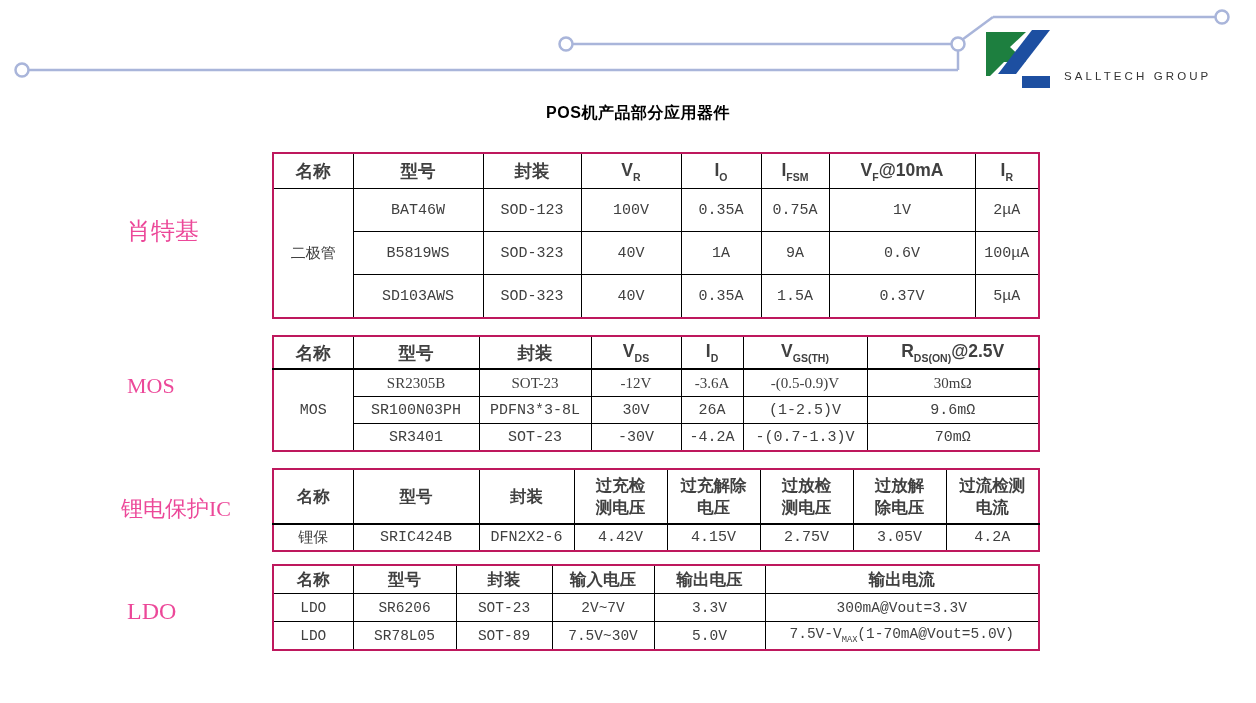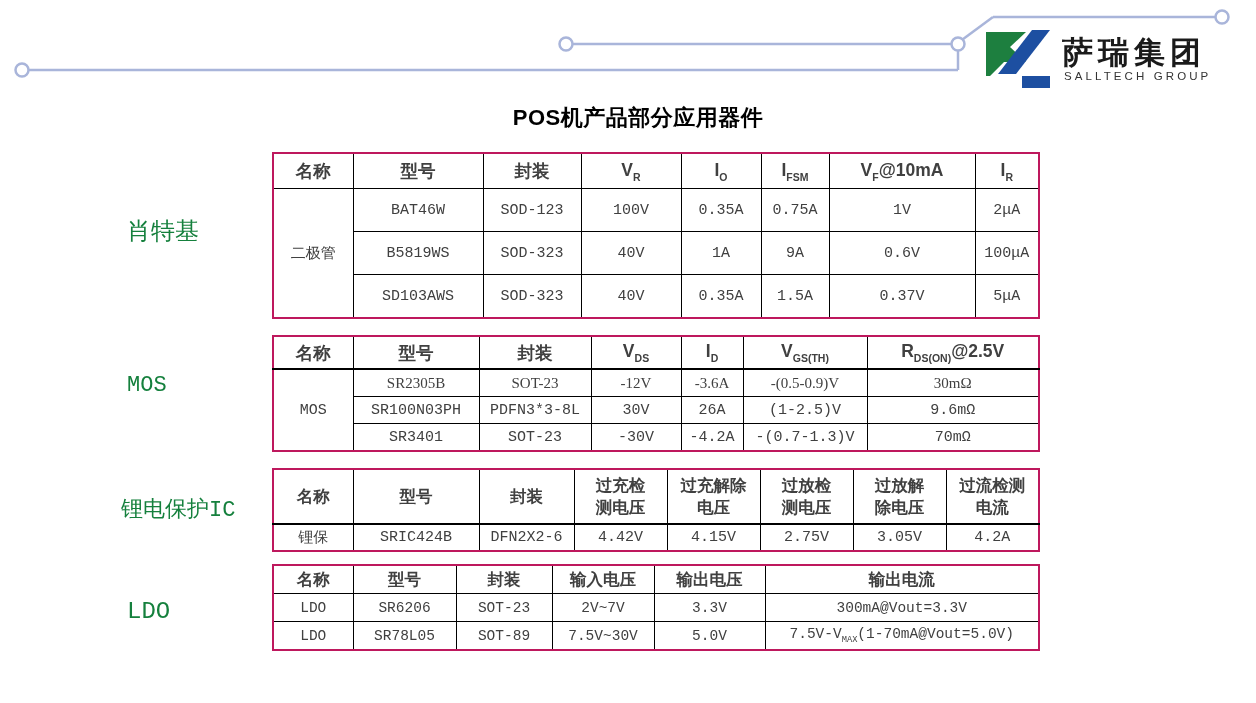--- a/index.html
+++ b/index.html
@@ -19,26 +19,26 @@
   .logo-cn {
     position:absolute; left:76px; top:4px; font-size:31px; font-weight:700;
     color:#1a1a1a; letter-spacing:5px; white-space:nowrap;
   }
   .logo-en {
     position:absolute; left:78px; top:42px; font-size:11.5px; color:#333;
     letter-spacing:3.1px; white-space:nowrap;
   }
   .subtitle {
     position:absolute; left:270px; top:103px; width:736px; text-align:center;
-    font-size:22px; font-weight:700; color:#000; letter-spacing:0.5px;
+    font-size:16px; font-weight:700; color:#000; letter-spacing:0.5px;
   }
   
   .sec-label {
-    position:absolute; font-family:Liberation Mono, monospace;
-    color:#15803d; white-space:nowrap;
+    position:absolute; font-family:Liberation Serif, serif;
+    color:#ec4899; white-space:nowrap;
   }
   .lbl-schottky { left:127px; top:215px; font-size:24px; }
   .lbl-mos      { left:127px; top:373px; font-size:22px; }
   .lbl-libat    { left:121px; top:494px; font-size:22px; }
   .lbl-ldo      { left:127px; top:598px; font-size:24px; }
   
   .tbl {
     position:absolute; left:272px; width:766px;
     border-collapse:collapse; table-layout:fixed; color:#404040;
     border:2px solid #be185d;
@@ -84,21 +84,20 @@
     </g>
   </svg>
 
 
   <div class="logo">
     <svg class="logo-mark" width="66" height="58" viewBox="0 0 66 58">
       <path d="M0,2 H40 L24,17 L40,32 H18 L4,46 H0 Z" fill="#1D7F3F"></path>
       <path d="M46,0 H64 L30,44 H12 Z" fill="#1D4FA1"></path>
       <path d="M36,46 H64 V58 H36 Z" fill="#1D4FA1"></path>
     </svg>
-    <div class="logo-cn">萨瑞集团</div>
     <div class="logo-en">SALLTECH GROUP</div>
   </div>
 
   <div class="subtitle">POS机产品部分应用器件</div>
 
   <div class="sec-label lbl-schottky">肖特基</div>
   <div class="sec-label lbl-mos">MOS</div>
   <div class="sec-label lbl-libat">锂电保护IC</div>
   <div class="sec-label lbl-ldo">LDO</div>
 

